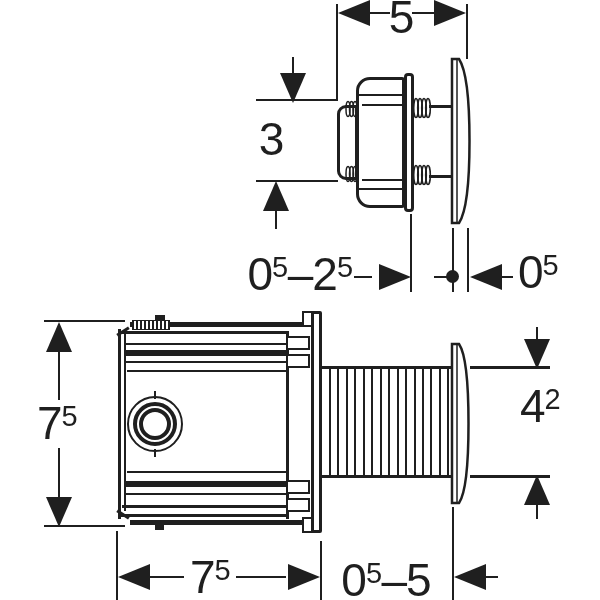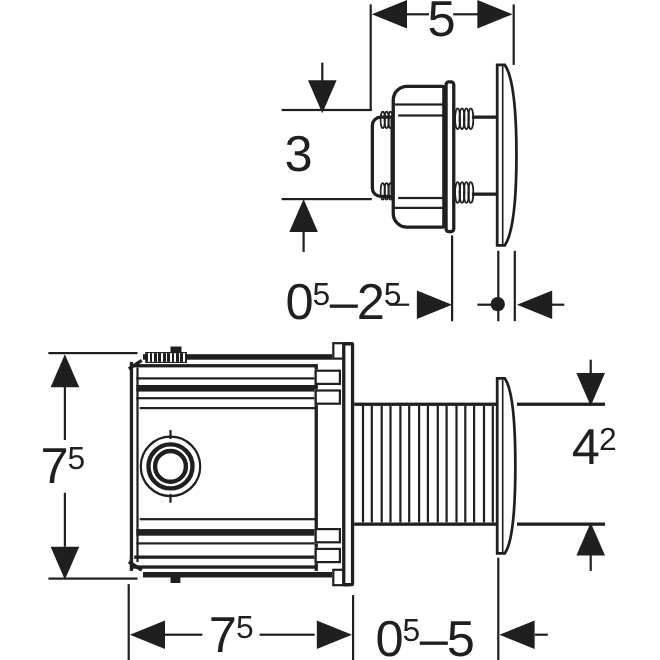--- a/index.html
+++ b/index.html
@@ -77,30 +77,31 @@
         <ellipse cx="11" cy="11" rx="2.3" ry="9.5" stroke-width="1.6"></ellipse>
         <ellipse cx="15" cy="11" rx="2.3" ry="9.5" stroke-width="1.6"></ellipse>
     </svg>
     <div class="s" style="left:429px;top:105px;width:23px;height:3px"></div>
     <div class="s" style="left:429px;top:175px;width:23px;height:3px"></div>
     <svg style="left:450px;top:57px" width="21" height="168" viewBox="0 0 21 168">
       <path d="M2,166 L2,2 L9,2 C17,14 19.5,44 19.5,84 C19.5,124 17,154 9,166 Z" stroke-width="2.5" fill="#fff"></path>
       <line x1="7" y1="3" x2="7" y2="165" stroke-width="1.5"></line>
     </svg>
 
-    <div class="lab" style="left:312px;top:274px">0<span class="sup">5</span>–2<span class="sup">5</span></div>
+    <div class="lab" style="left:300px;top:274px">0<span class="sup">5</span>–2<span class="sup">5</span></div>
     <div class="s" style="left:354px;top:276px;width:18px;height:2px"></div>
     <div class="arr ar-r" style="left:379px;top:264px"></div>
     <div class="s" style="left:410px;top:214px;width:2px;height:78px"></div>
     <div class="s" style="left:434px;top:276px;width:14px;height:2px"></div>
     <div class="dot" style="left:446px;top:270px;width:13px;height:13px"></div>
     <div class="s" style="left:452px;top:228px;width:2px;height:64px"></div>
     <div class="s" style="left:467px;top:228px;width:2px;height:64px"></div>
     <div class="arr ar-l" style="left:470px;top:264px"></div>
     <div class="s" style="left:500px;top:276px;width:13px;height:2px"></div>
+    <div class="lab" style="left:538px;top:272px">0<span class="sup">5</span></div>
   </div>
 
   <div class="grp">
 
     <div class="s" style="left:118px;top:329px;width:3px;height:190px"></div>
     <div class="s" style="left:124px;top:334px;width:2px;height:177px"></div>
     <div class="s" style="left:116px;top:330px;width:14px;height:3px;transform:rotate(-33deg)"></div>
     <div class="s" style="left:116px;top:513px;width:14px;height:3px;transform:rotate(33deg)"></div>
     <div class="s" style="left:130px;top:322px;width:173px;height:5px"></div>
     <div class="serr" style="left:132px;top:320px;width:38px;height:8px"></div>

